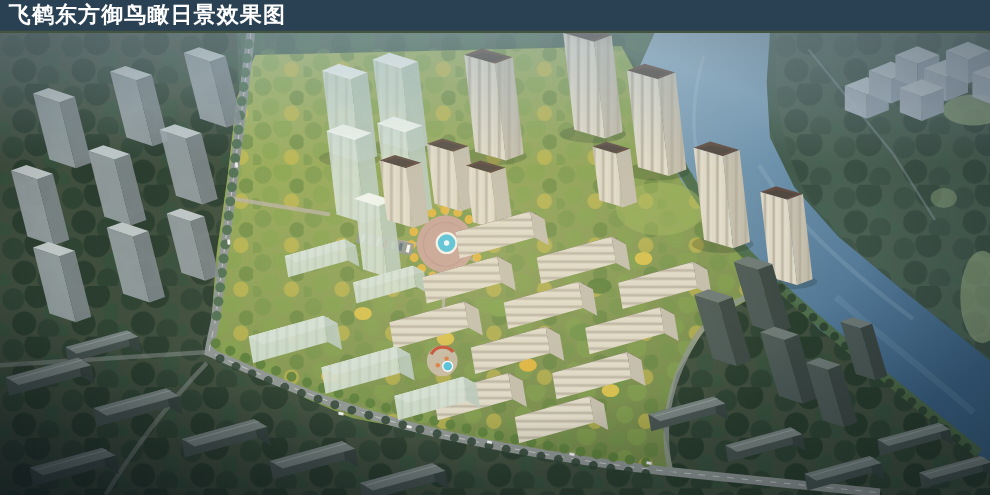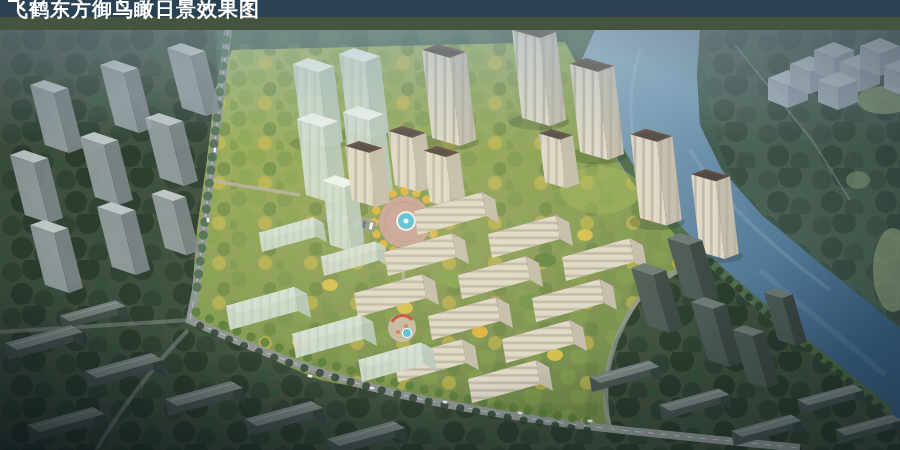--- a/index.html
+++ b/index.html
@@ -1,17 +1,17 @@
 <!DOCTYPE html>
 <html style="--banner_bg: #2a4154; --text_white: #ffffff; --land_base: #45543f; --land_context: #3f4e3d; --hill: #4a6350; --farbank: #3a4f3c; --tree_dark: #2d4232; --tree_darker: #263a2b; --tree_dark2: #36503c; --tree_mid1: #3f5c46; --tree_mid2: #4a6b4e; --tree_mid3: #597a52; --tree_b1: #6e9147; --tree_b2: #7fa24b; --tree_b3: #597d3a; --tree_yellow: #d8c04b; --tree_amber: #e2b43e; --lawn1: #a5b75f; --lawn2: #74894a; --field: #8ea372; --water_light: #8faec2; --water_mid: #6c91ab; --water_deep: #3a6183; --bank_green: #4c6a43; --road: #8d9492; --road_light: #b9b2a4; --plaza: #c9a198; --pool: #4ec0da; --facade_cream: #ddd7c5; --facade_shade: #c2bcab; --roof_brown: #5f4b40; --roof_dark: #4f463e; --roof_ridge: #776b5f; --glass_front: #cfddd1; --glass_side: #b7c9bc; --glass_top: #edf3ec; --gray_front: #9aa3a6; --gray_side: #7f898c; --gray_top: #c4cbcc; --dark_front: #45524e; --dark_side: #374440; --dark_top: #76827f; --dtower_front: #4b5854; --dtower_side: #3a4642; --dtower_top: #6c7874; --cube_top: #d3dae3; --cube_left: #b6bfcc; --cube_right: #9ea8b8; --haze: #a3b9c8; --glow: #ffeec0; --car_white: #f2f4f2; --car_red: #c0392b; --playground_red: #c14f35; --playground_orange: #d97b3f;"><head>
 <meta charset="utf-8">
 <style>
   html,body{margin:0;padding:0;background:#1a1a1a;}
   .page{width:900px;height:450px;position:relative;overflow:hidden;font-family:"Liberation Sans",sans-serif;background:#45543f;}
-  .banner{position:absolute;top:0;left:0;width:900px;height:17px;background:var(--banner_bg,#2a4154);display:flex;align-items:center;z-index:5;}
+  .banner{position:absolute;top:0;left:0;width:900px;height:28px;background:var(--banner_bg,#2a4154);display:flex;align-items:center;z-index:5;}
   .banner h1{margin:0 0 0 8px;font-size:20px;font-weight:700;letter-spacing:1px;color:var(--text_white,#fff);line-height:30px;}
   .scene{position:absolute;top:30px;left:0;display:block;}
 </style>
 </head>
 <body>
 
 <div class="page">
   <header class="banner">
     <h1>飞鹤东方御鸟瞰日景效果图</h1>
   </header>

